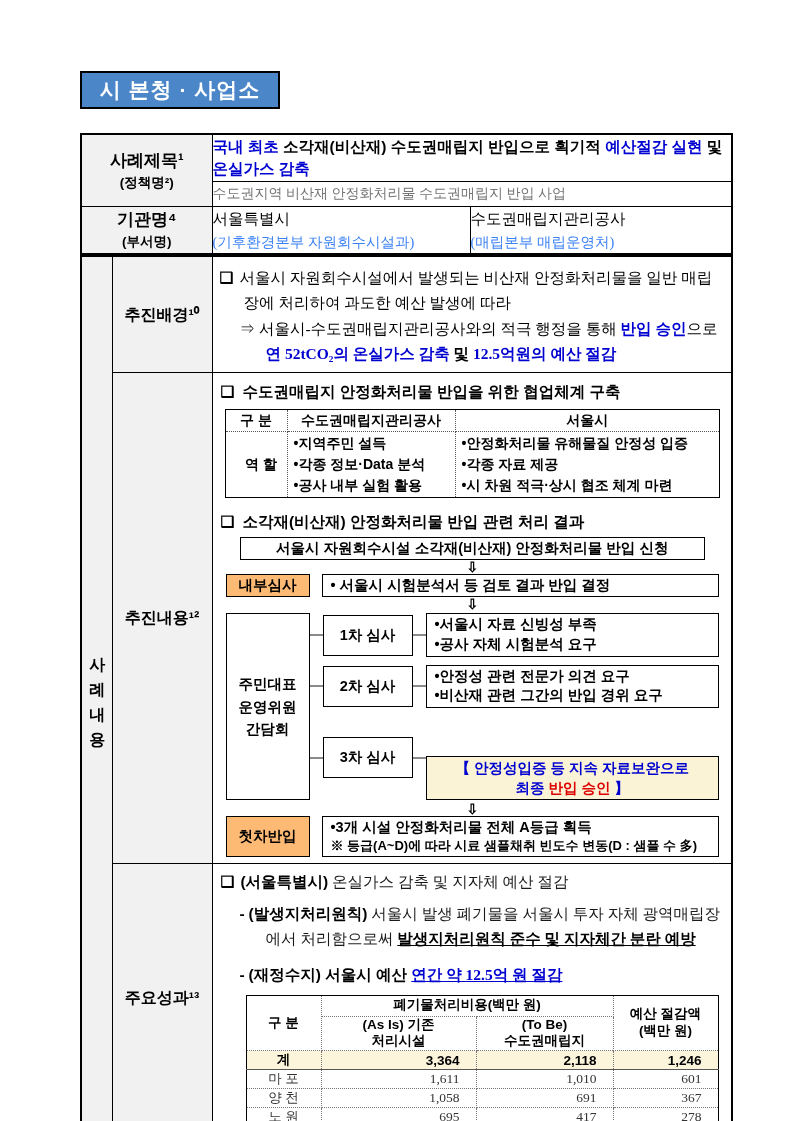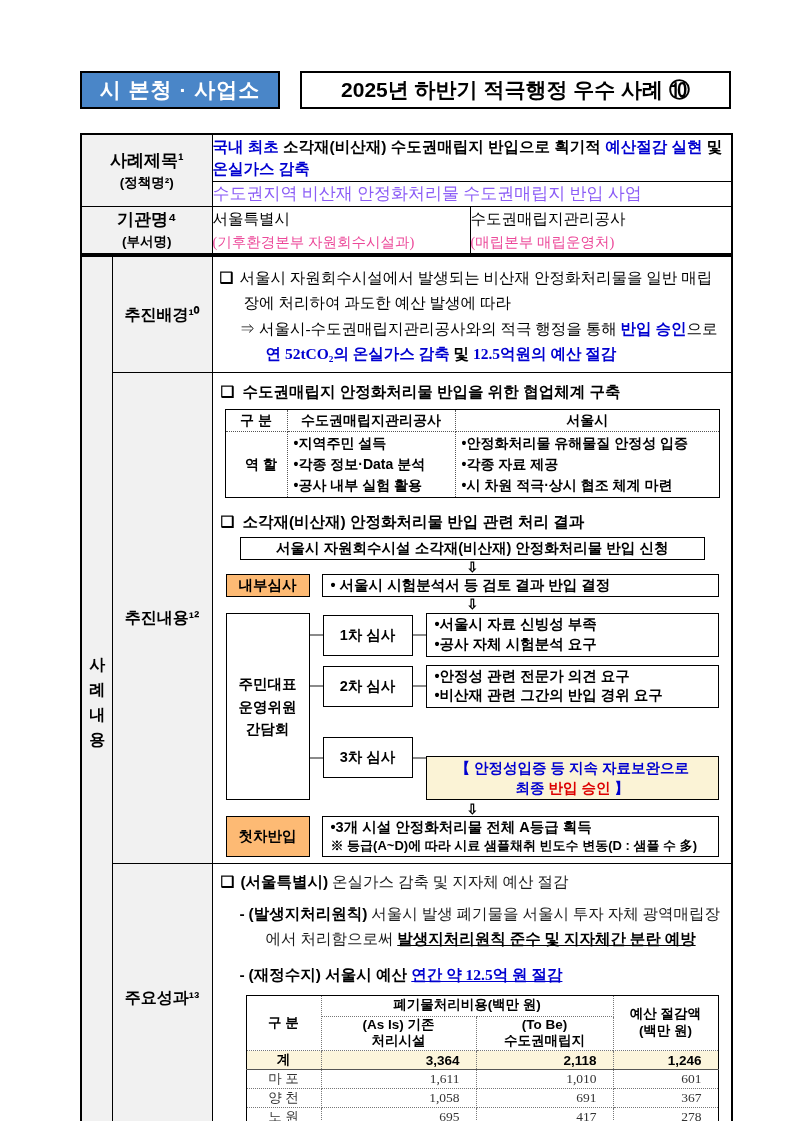--- a/index.html
+++ b/index.html
@@ -31,23 +31,23 @@
   .info-table { position:absolute; left:80px; top:133px; width:651px; border:2px solid #000; }
   .info-table td { border:1.5px solid #000; padding:0; vertical-align:middle; }
   .label-cell {
     background:#F1F1F1; text-align:center;
     font-family:"Liberation Sans",sans-serif; font-weight:bold;
   }
   .label-main { font-size:17px; display:block; }
   .label-sub  { font-size:13.5px; display:block; margin-top:2px; }
   .title-cell { padding:3px 8px 2px 9px; font-family:"Liberation Sans",sans-serif;
                 font-weight:bold; font-size:15.5px; line-height:1.42; border-bottom-width:1px !important; }
-  .policy-cell { padding:2px 8px 3px 10px; font-size:17px; color:#8b5cf6; }
+  .policy-cell { padding:2px 8px 3px 10px; font-size:14px; color:#737373; }
   .org-cell { padding:3px 8px 3px 10px; font-size:15.5px; line-height:1.55; vertical-align:middle; }
-  .org-dept { font-size:14.5px; color:#ec4899; }
+  .org-dept { font-size:14.5px; color:#3b82f6; }
 
   
   .case-table { position:absolute; left:80px; top:255px; width:651px; border:2px solid #000; }
   .case-table > tbody > tr > td { border:1.5px solid #000; vertical-align:middle; padding:0; }
   .side-cell { background:#F1F1F1; text-align:center; }
   .side-vert {
     writing-mode:vertical-rl; text-orientation:upright; letter-spacing:9px;
     font-family:"Liberation Sans",sans-serif; font-weight:bold; font-size:16px; margin:0 auto;
   }
   .sec-label { background:#F1F1F1; text-align:center;
@@ -106,21 +106,20 @@
   .cost-table tr.hrow1 { height:21px; }
   .cost-table tr.hrow2 { height:34px; }
 </style>
 </head>
 <body>
 
 <div class="page">
 
   <div class="header-row">
     <div class="badge">시 본청 · 사업소</div>
-    <div class="doc-title">2025년 하반기 적극행정 우수 사례 ⑩</div>
   </div>
 
   <table class="info-table">
     <colgroup>
         <col style="width:131px">
         <col style="width:258px">
         <col style="width:262px">
       </colgroup>
     <tbody>
         <tr style="height:47px">

